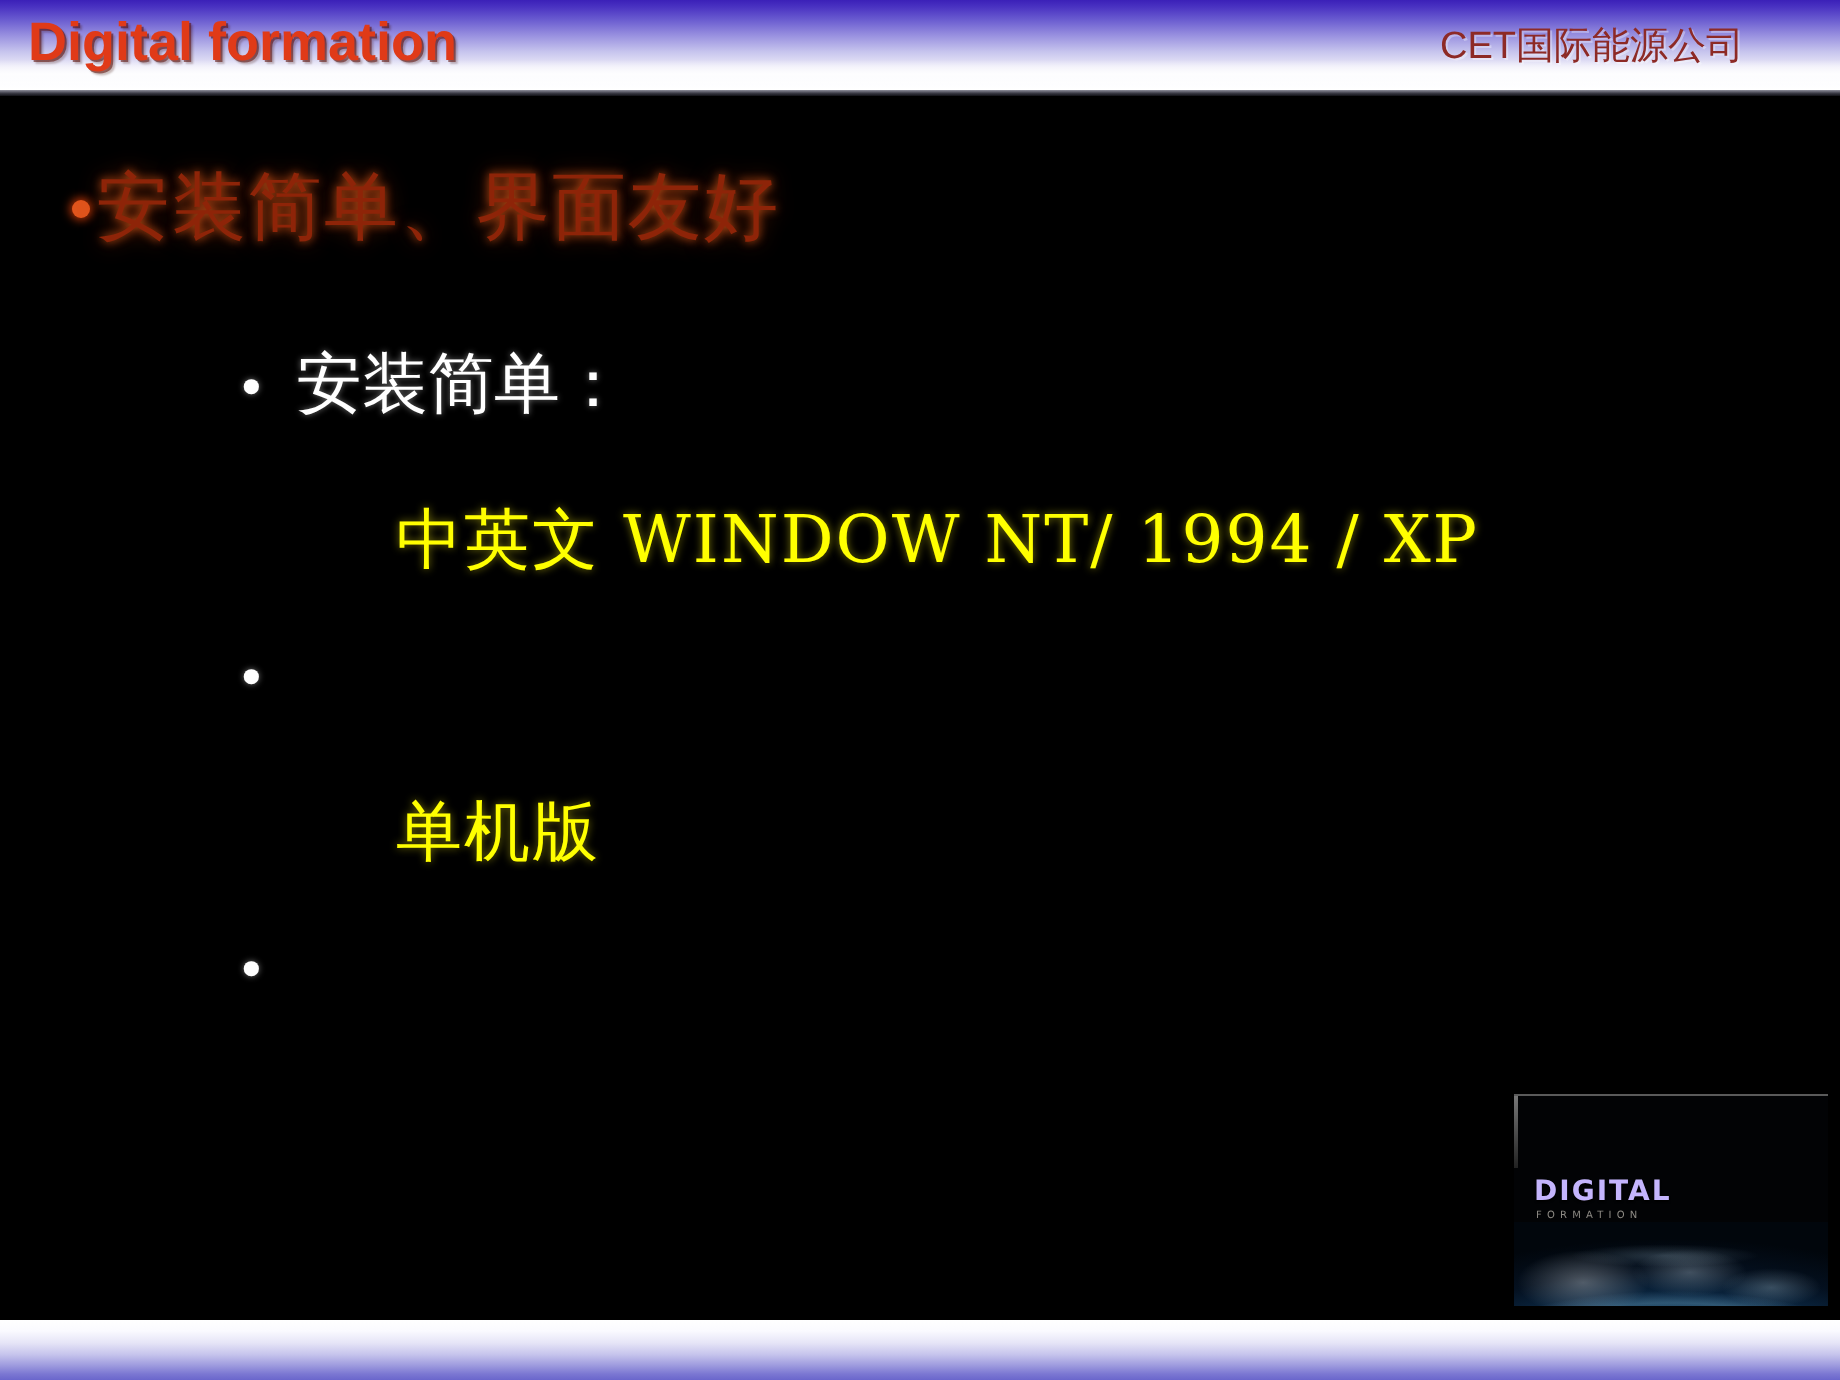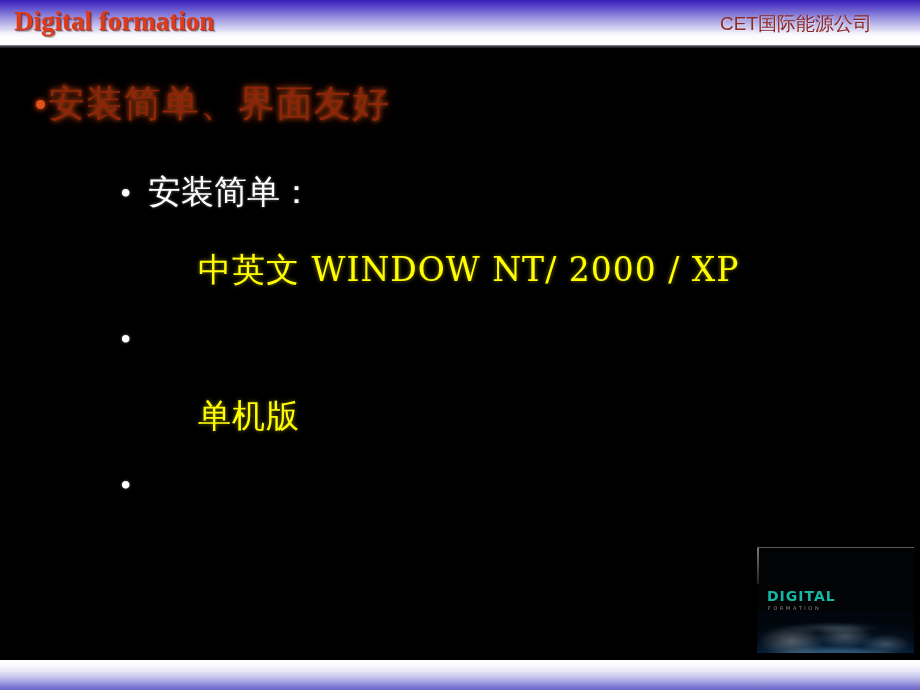--- a/index.html
+++ b/index.html
@@ -50,21 +50,21 @@
     left: 0;
     top: 45px;
     width: 920px;
     height: 3px;
     background: linear-gradient(to bottom, #8f8f9c 0%, #3a3a44 55%, #111116 100%);
   }
   .header-title {
     position: absolute;
     left: 14px;
     top: 6px;
-    font-family: Liberation Serif, serif;
+    font-family: Liberation Sans, sans-serif;
     font-weight: bold;
     font-size: 27px;
     line-height: 30px;
     letter-spacing: 0px;
     color: #e03a18;
     text-shadow: 1px 1px 0 rgba(90,10,0,0.55), 2px 2px 1px rgba(60,10,0,0.25);
     white-space: nowrap;
   }
   .header-company {
     position: absolute;
@@ -165,21 +165,21 @@
   }
   .logo-brand {
     position: absolute;
     left: 10px;
     top: 41px;
     font-family: "DejaVu Sans", sans-serif;
     font-weight: bold;
     font-size: 14px;
     line-height: 15px;
     letter-spacing: 1px;
-    color: #14b8a6;
+    color: #c4b5fd;
     text-shadow: 0 1px 1px #000;
   }
   .logo-sub {
     position: absolute;
     left: 11px;
     top: 57px;
     font-family: "DejaVu Sans", sans-serif;
     font-size: 5px;
     line-height: 6px;
     letter-spacing: 2.6px;
@@ -248,21 +248,21 @@
 
     <div class="lvl1">
       <span class="dot"></span>
       <span class="txt">安装简单、界面友好</span>
     </div>
 
     <div class="lvl2" style="left:118px; top:124px;">
       <span class="bullet">•</span>
       <span>安装简单：</span>
     </div>
-    <div class="lvl3" style="left:198px; top:202px;">中英文 WINDOW NT/ 2000 / XP</div>
+    <div class="lvl3" style="left:198px; top:202px;">中英文 WINDOW NT/ 1994 / XP</div>
 
     <div class="lvl2" style="left:118px; top:272px;">
       <span class="bullet">•</span>
     </div>
     <div class="lvl3" style="left:198px; top:348px;">单机版</div>
 
     <div class="lvl2" style="left:118px; top:418px;">
       <span class="bullet">•</span>
     </div>
 

